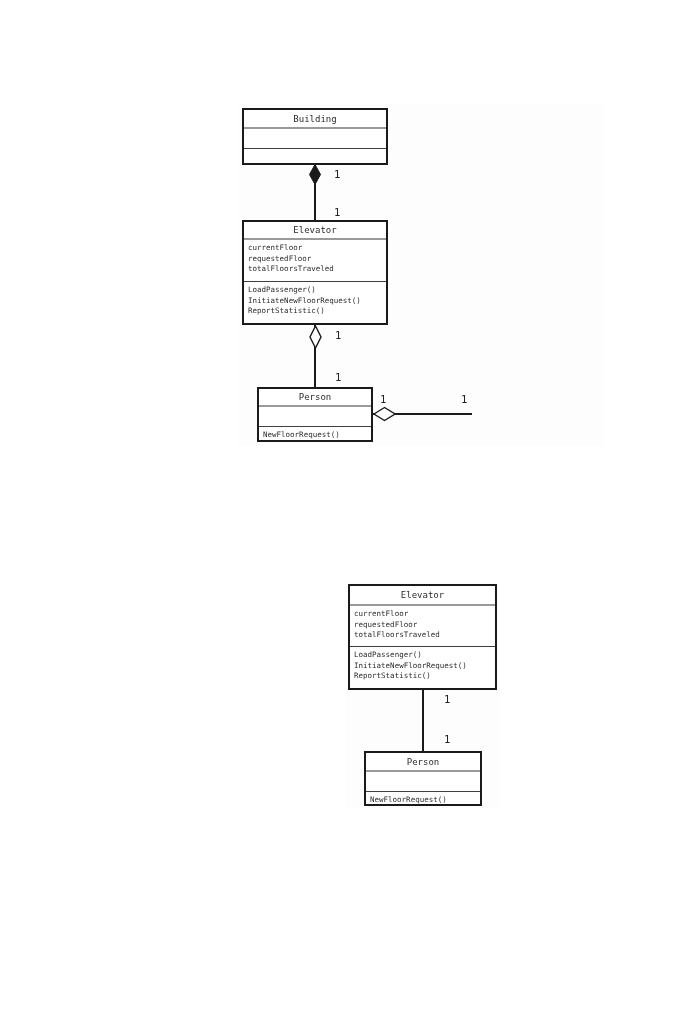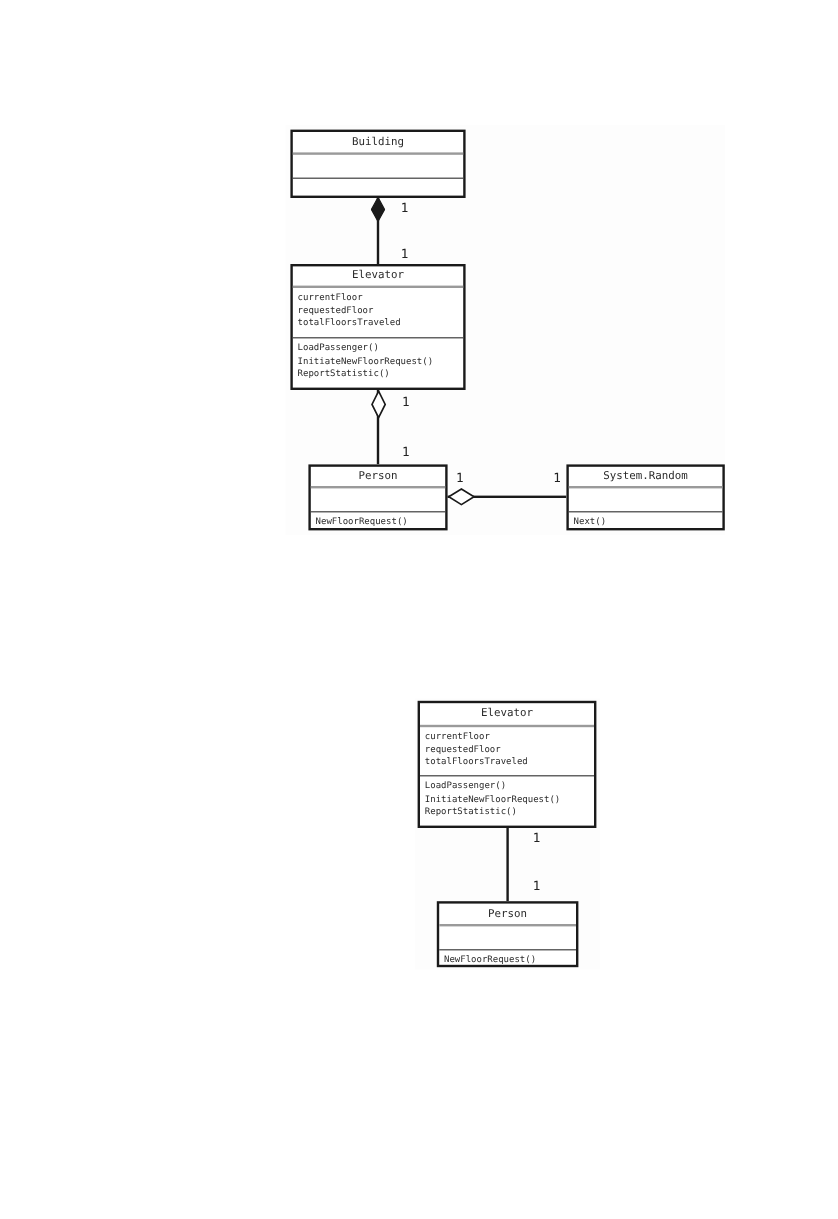--- a/index.html
+++ b/index.html
@@ -125,27 +125,20 @@
     </div>
   </div>
 
   <div class="rel-line" id="line-person-random"></div>
   <svg class="diamond" id="diamond-aggregation-h" width="23" height="16" viewBox="0 0 23 16">
     <polygon points="1,8 11.5,1.5 22,8 11.5,14.5" fill="#ffffff" stroke="#1a1a1a" stroke-width="1.4"></polygon>
   </svg>
   <div class="mult" id="m5">1</div>
   <div class="mult" id="m6">1</div>
 
-  <div class="uml-class" id="box-random">
-    <div class="uml-title">System.Random</div>
-    <div class="uml-attrs"></div>
-    <div class="uml-methods">
-      <div class="member">Next()</div>
-    </div>
-  </div>
 
   <div class="uml-class" id="box-elevator-bot">
     <div class="uml-title">Elevator</div>
     <div class="uml-attrs">
       <div class="member">currentFloor</div>
       <div class="member">requestedFloor</div>
       <div class="member">totalFloorsTraveled</div>
     </div>
     <div class="uml-methods">
       <div class="member">LoadPassenger()</div>

